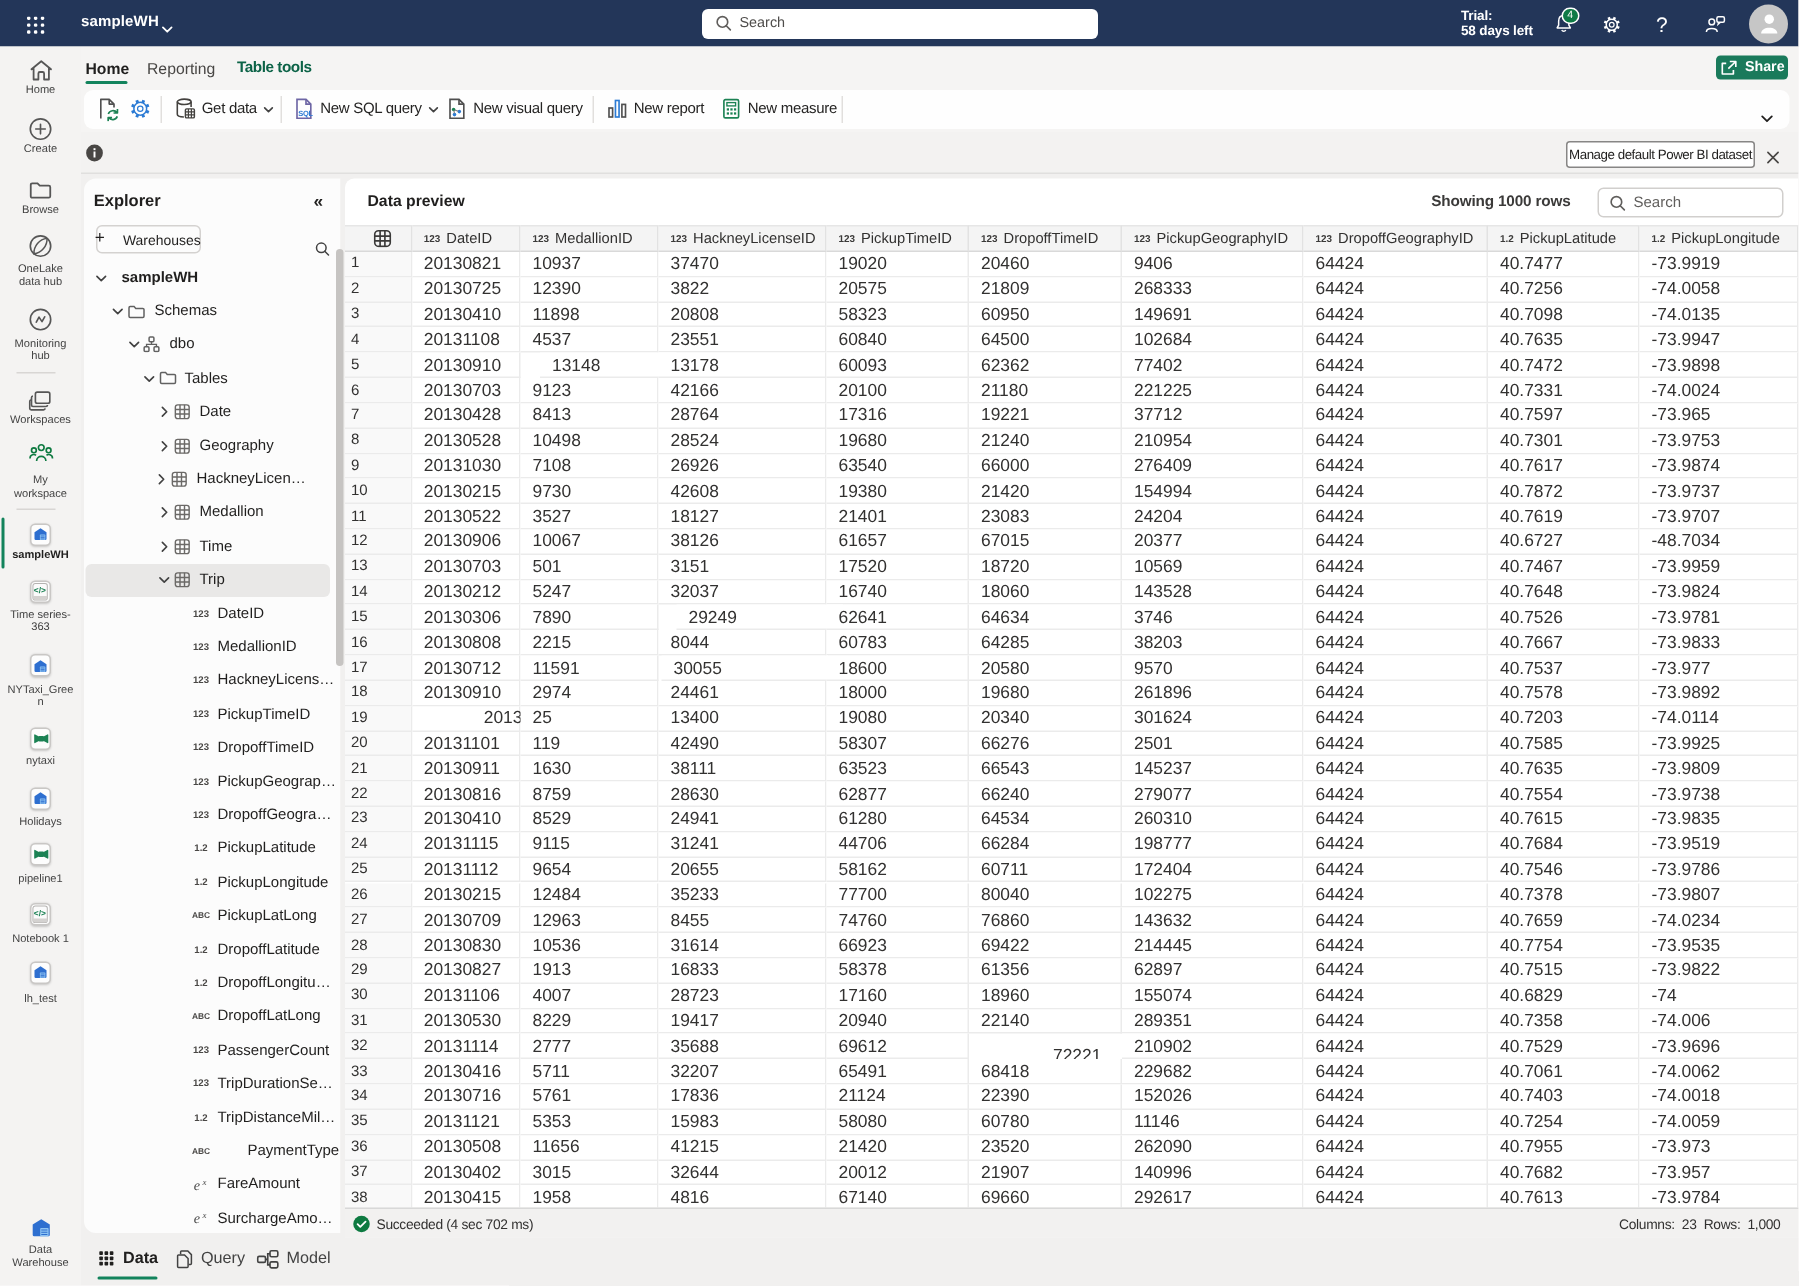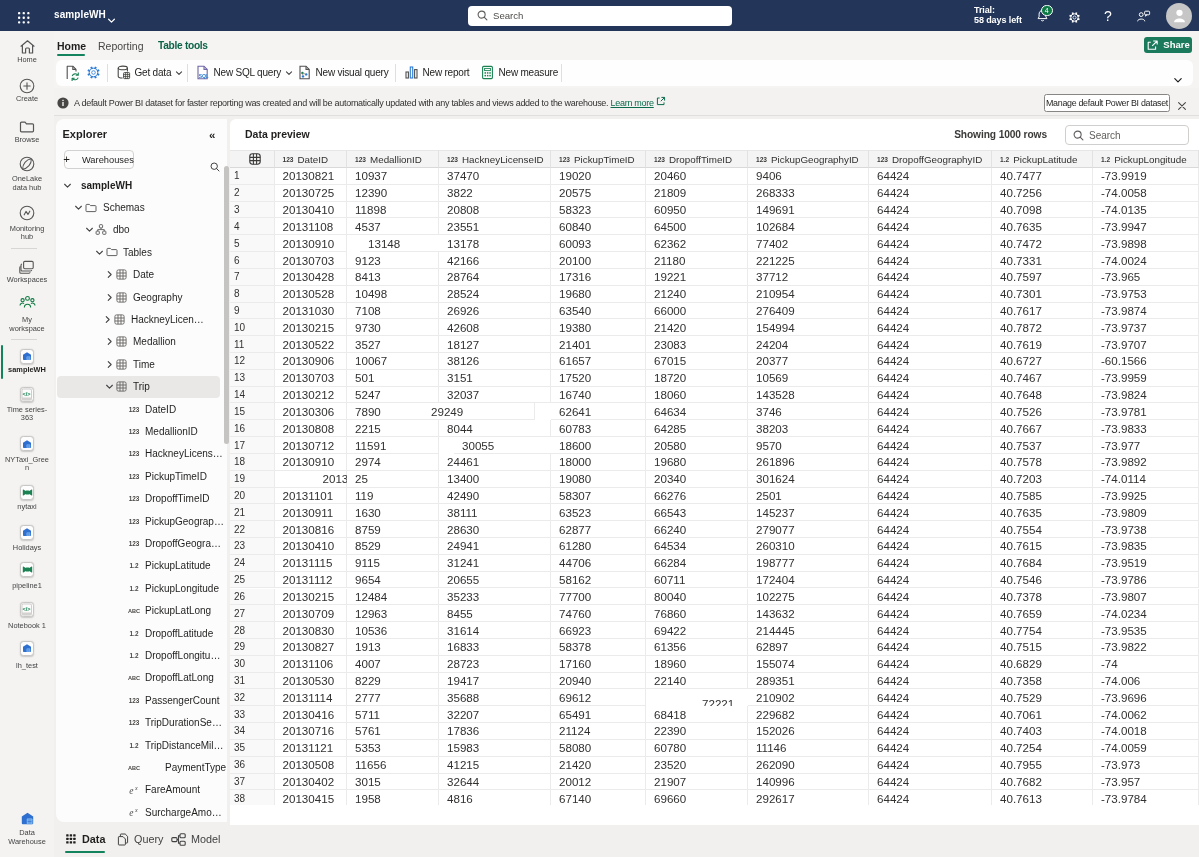--- a/index.html
+++ b/index.html
@@ -408,24 +408,20 @@
 <div class="abs" style="left:1117px;top:11px;"><svg width="10" height="10" viewBox="0 0 10 10">
           <path d="M1.7999999999999998 3.5999999999999996 L5.0 6.800000000000001 L8.2 3.5999999999999996" stroke="#201f1e" stroke-width="1.2" fill="none" stroke-linecap="round" stroke-linejoin="round"></path>
         </svg></div>
 </div>
 </div>
 <div id="banner">
 <div class="abs" style="left:3px;top:7px;"><svg width="12" height="12" viewBox="0 0 12 12">
         <circle cx="6" cy="6" r="5.6" fill="#484644"></circle>
         <rect x="5.35" y="5" width="1.3" height="4" fill="#fff"></rect>
         <rect x="5.35" y="2.8" width="1.3" height="1.3" fill="#fff"></rect>
-      </svg></div>
-<div class="txt">A default Power BI dataset for faster reporting was created and will be automatically updated with any tables and views added to the warehouse. <span class="lm">Learn more</span>&nbsp;<svg width="10" height="10" viewBox="0 0 10 10">
-        <path d="M3.6 2 L1.4 2 L1.4 8.6 L8 8.6 L8 6.4" fill="none" stroke="#0c6a4d" stroke-width="1"></path>
-        <path d="M5.4 1.4 L8.6 1.4 L8.6 4.6 M8.6 1.4 L4.8 5.2" fill="none" stroke="#0c6a4d" stroke-width="1"></path>
       </svg></div>
 <div id="mngbtn">Manage default Power BI dataset</div>
 <div class="abs" style="left:1123px;top:9px;"><svg width="10" height="10" viewBox="0 0 10 10">
         <path d="M1.6 1.6 L8.4 8.4 M8.4 1.6 L1.6 8.4" stroke="#484644" stroke-width="1.1" stroke-linecap="round"></path>
       </svg></div>
 </div>
 <div id="explorer">
 <div class="exhead">Explorer</div>
 <div class="abs" style="left:153.5px;top:9.5px;font-size:11.5px;font-weight:700;color:#201f1e;">«</div>
 <div id="whbtn">
@@ -863,21 +859,21 @@
 <div class="gcell" style="left:863.0px;top:186.20px;width:106px;">-73.9707</div>
 <div class="gcell gnum" style="left:0;top:203.02px;width:44.5px;">12</div>
 <div class="gcell" style="left:44.5px;top:203.02px;width:72.5px;">20130906</div>
 <div class="gcell" style="left:117.0px;top:203.02px;width:92px;">10067</div>
 <div class="gcell" style="left:209.0px;top:203.02px;width:112px;">38126</div>
 <div class="gcell" style="left:321.0px;top:203.02px;width:95px;">61657</div>
 <div class="gcell" style="left:416.0px;top:203.02px;width:102px;">67015</div>
 <div class="gcell" style="left:518.0px;top:203.02px;width:121px;">20377</div>
 <div class="gcell" style="left:639.0px;top:203.02px;width:123px;">64424</div>
 <div class="gcell" style="left:762.0px;top:203.02px;width:101px;">40.6727</div>
-<div class="gcell" style="left:863.0px;top:203.02px;width:106px;">-60.1566</div>
+<div class="gcell" style="left:863.0px;top:203.02px;width:106px;">-48.7034</div>
 <div class="gcell gnum" style="left:0;top:219.84px;width:44.5px;">13</div>
 <div class="gcell" style="left:44.5px;top:219.84px;width:72.5px;">20130703</div>
 <div class="gcell" style="left:117.0px;top:219.84px;width:92px;">501</div>
 <div class="gcell" style="left:209.0px;top:219.84px;width:112px;">3151</div>
 <div class="gcell" style="left:321.0px;top:219.84px;width:95px;">17520</div>
 <div class="gcell" style="left:416.0px;top:219.84px;width:102px;">18720</div>
 <div class="gcell" style="left:518.0px;top:219.84px;width:121px;">10569</div>
 <div class="gcell" style="left:639.0px;top:219.84px;width:123px;">64424</div>
 <div class="gcell" style="left:762.0px;top:219.84px;width:101px;">40.7467</div>
 <div class="gcell" style="left:863.0px;top:219.84px;width:106px;">-73.9959</div>
@@ -887,41 +883,41 @@
 <div class="gcell" style="left:209.0px;top:236.66px;width:112px;">32037</div>
 <div class="gcell" style="left:321.0px;top:236.66px;width:95px;">16740</div>
 <div class="gcell" style="left:416.0px;top:236.66px;width:102px;">18060</div>
 <div class="gcell" style="left:518.0px;top:236.66px;width:121px;">143528</div>
 <div class="gcell" style="left:639.0px;top:236.66px;width:123px;">64424</div>
 <div class="gcell" style="left:762.0px;top:236.66px;width:101px;">40.7648</div>
 <div class="gcell" style="left:863.0px;top:236.66px;width:106px;">-73.9824</div>
 <div class="gcell gnum" style="left:0;top:253.48px;width:44.5px;">15</div>
 <div class="gcell" style="left:44.5px;top:253.48px;width:72.5px;">20130306</div>
 <div class="gcell" style="left:117.0px;top:253.48px;width:92px;">7890</div>
-<div class="gcell" style="left:193px;top:253.48px;width:112px;">29249</div>
+<div class="gcell" style="left:221px;top:253.48px;width:112px;">29249</div>
 <div class="gcell" style="left:321.0px;top:253.48px;width:95px;">62641</div>
 <div class="gcell" style="left:416.0px;top:253.48px;width:102px;">64634</div>
 <div class="gcell" style="left:518.0px;top:253.48px;width:121px;">3746</div>
 <div class="gcell" style="left:639.0px;top:253.48px;width:123px;">64424</div>
 <div class="gcell" style="left:762.0px;top:253.48px;width:101px;">40.7526</div>
 <div class="gcell" style="left:863.0px;top:253.48px;width:106px;">-73.9781</div>
 <div class="gcell gnum" style="left:0;top:270.30px;width:44.5px;">16</div>
 <div class="gcell" style="left:44.5px;top:270.30px;width:72.5px;">20130808</div>
 <div class="gcell" style="left:117.0px;top:270.30px;width:92px;">2215</div>
 <div class="gcell" style="left:209.0px;top:270.30px;width:112px;">8044</div>
 <div class="gcell" style="left:321.0px;top:270.30px;width:95px;">60783</div>
 <div class="gcell" style="left:416.0px;top:270.30px;width:102px;">64285</div>
 <div class="gcell" style="left:518.0px;top:270.30px;width:121px;">38203</div>
 <div class="gcell" style="left:639.0px;top:270.30px;width:123px;">64424</div>
 <div class="gcell" style="left:762.0px;top:270.30px;width:101px;">40.7667</div>
 <div class="gcell" style="left:863.0px;top:270.30px;width:106px;">-73.9833</div>
 <div class="gcell gnum" style="left:0;top:287.12px;width:44.5px;">17</div>
 <div class="gcell" style="left:44.5px;top:287.12px;width:72.5px;">20130712</div>
 <div class="gcell" style="left:117.0px;top:287.12px;width:92px;">11591</div>
-<div class="gcell" style="left:224px;top:287.12px;width:112px;text-align:center;">30055</div>
+<div class="gcell" style="left:211px;top:287.12px;width:112px;text-align:center;">30055</div>
 <div class="gcell" style="left:321.0px;top:287.12px;width:95px;">18600</div>
 <div class="gcell" style="left:416.0px;top:287.12px;width:102px;">20580</div>
 <div class="gcell" style="left:518.0px;top:287.12px;width:121px;">9570</div>
 <div class="gcell" style="left:639.0px;top:287.12px;width:123px;">64424</div>
 <div class="gcell" style="left:762.0px;top:287.12px;width:101px;">40.7537</div>
 <div class="gcell" style="left:863.0px;top:287.12px;width:106px;">-73.977</div>
 <div class="gcell gnum" style="left:0;top:303.94px;width:44.5px;">18</div>
 <div class="gcell" style="left:44.5px;top:303.94px;width:72.5px;">20130910</div>
 <div class="gcell" style="left:117.0px;top:303.94px;width:92px;">2974</div>
 <div class="gcell" style="left:209.0px;top:303.94px;width:112px;">24461</div>
@@ -1125,20 +1121,30 @@
 <div class="gcell" style="left:44.5px;top:640.34px;width:72.5px;">20130415</div>
 <div class="gcell" style="left:117.0px;top:640.34px;width:92px;">1958</div>
 <div class="gcell" style="left:209.0px;top:640.34px;width:112px;">4816</div>
 <div class="gcell" style="left:321.0px;top:640.34px;width:95px;">67140</div>
 <div class="gcell" style="left:416.0px;top:640.34px;width:102px;">69660</div>
 <div class="gcell" style="left:518.0px;top:640.34px;width:121px;">292617</div>
 <div class="gcell" style="left:639.0px;top:640.34px;width:123px;">64424</div>
 <div class="gcell" style="left:762.0px;top:640.34px;width:101px;">40.7613</div>
 <div class="gcell" style="left:863.0px;top:640.34px;width:106px;">-73.9784</div>
 </div>
+<div id="statusbar">
+      <span class="ok">
+        <svg width="12" height="12" viewBox="0 0 12 12">
+          <circle cx="6" cy="6" r="5.5" fill="#0e7a41"></circle>
+          <path d="M3.4 6.1 L5.2 7.9 L8.7 4.4" stroke="#fff" stroke-width="1.2" fill="none" stroke-linecap="round" stroke-linejoin="round"></path>
+        </svg>
+      </span>
+      <span class="st">Succeeded (4 sec 702 ms)</span>
+      <span class="right">Columns:&nbsp;&nbsp;23&nbsp;&nbsp;Rows:&nbsp;&nbsp;1,000</span>
+    </div>
 </div>
 <div id="bottombar">
 <div class="btab sel" style="left:11px;">
       <svg width="12" height="12" viewBox="0 0 12 12">
         <rect x="1.20" y="1.20" width="2.40" height="2.40" rx="0.50" fill="#201f1e"></rect>
         <rect x="4.70" y="1.20" width="2.40" height="2.40" rx="0.50" fill="#201f1e"></rect>
         <rect x="8.20" y="1.20" width="2.40" height="2.40" rx="0.50" fill="#201f1e"></rect>
         <rect x="1.20" y="4.70" width="2.40" height="2.40" rx="0.50" fill="#201f1e"></rect>
         <rect x="4.70" y="4.70" width="2.40" height="2.40" rx="0.50" fill="#201f1e"></rect>
         <rect x="8.20" y="4.70" width="2.40" height="2.40" rx="0.50" fill="#201f1e"></rect>

